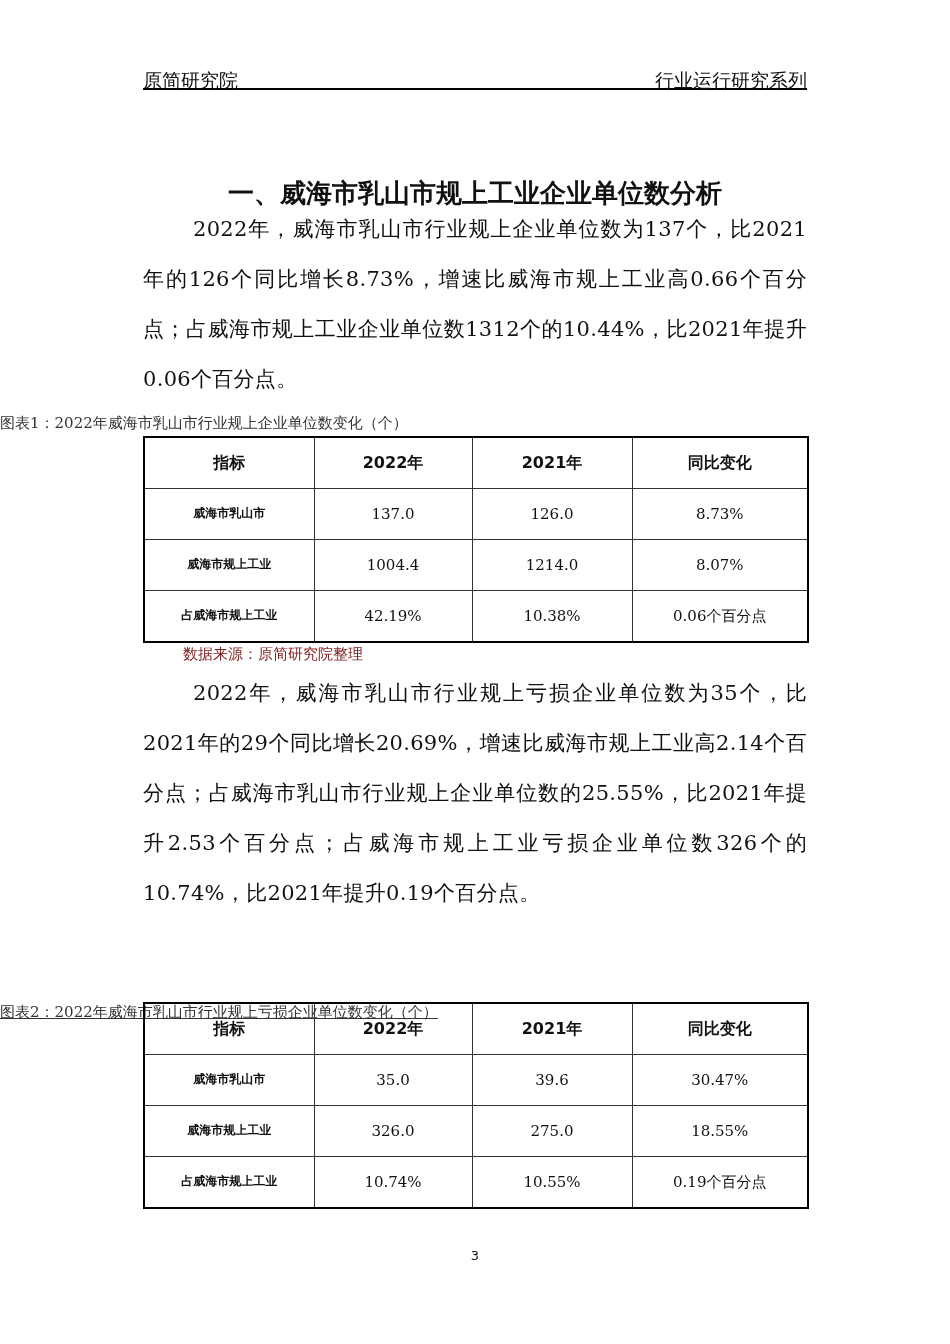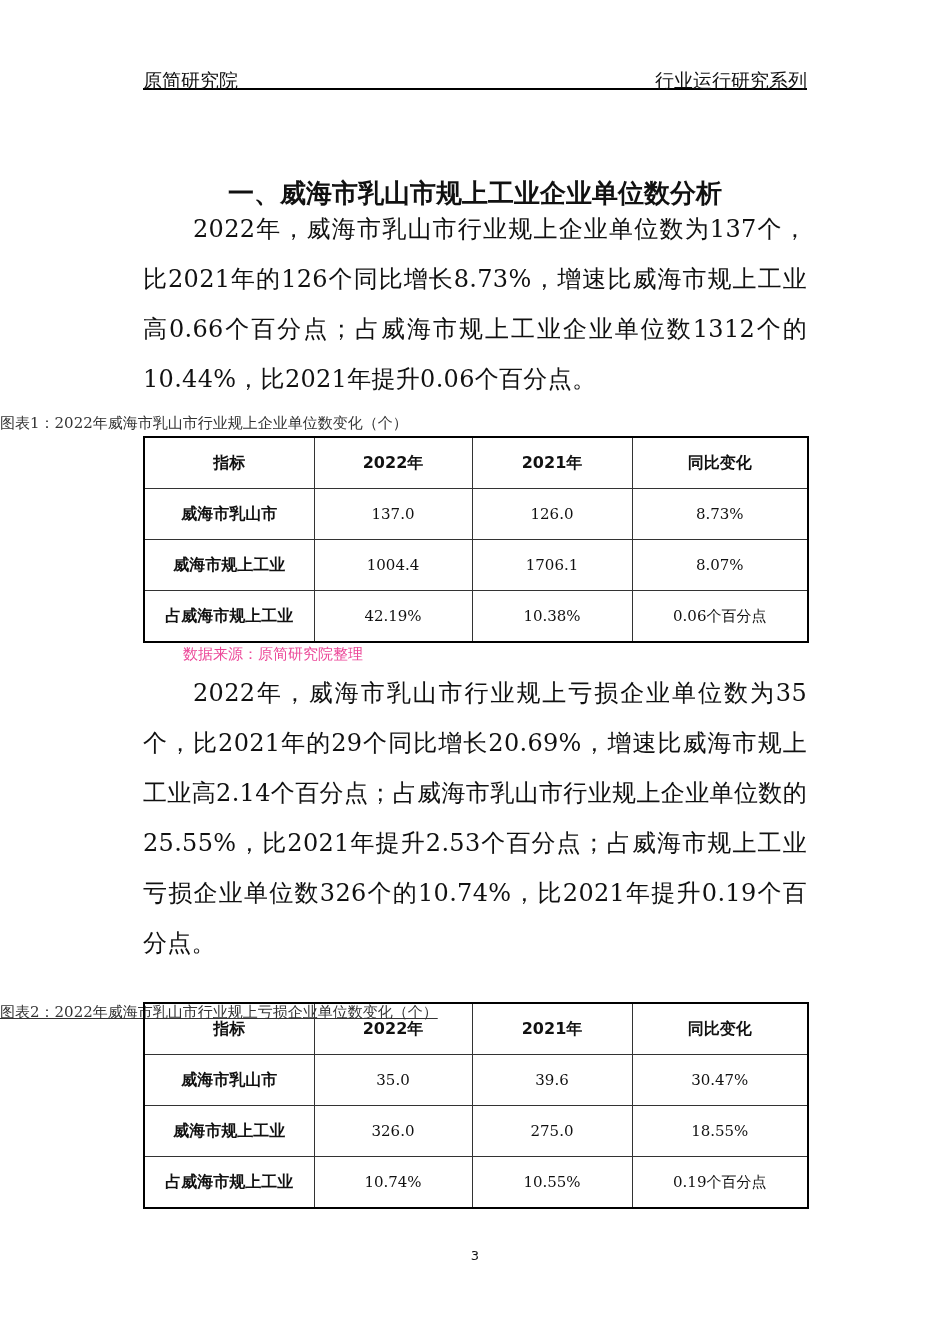--- a/index.html
+++ b/index.html
@@ -5,30 +5,30 @@
   html, body { margin: 0; padding: 0; background: #ffffff; }
   body { width: 950px; height: 1344px; position: relative; overflow: hidden;
          font-family: "DejaVu Serif", "Liberation Serif", serif; color: #111; }
   .header { position: absolute; left: 143px; top: 66px; width: 664px; height: 22px;
             border-bottom: 2px solid #000; font-family: "DejaVu Sans", "Liberation Sans", sans-serif;
             font-size: 19px; }
   .header .left { position: absolute; left: 0; top: 2px; }
   .header .right { position: absolute; right: 0; top: 2px; }
   .title { position: absolute; left: 0; width: 950px; top: 144px; text-align: center;
            font-family: "DejaVu Sans", "Liberation Sans", sans-serif; font-weight: bold; font-size: 26px; margin-top: 32px; }
-  .para { position: absolute; left: 143px; width: 664px; font-size: 24px; line-height: 50px;
+  .para { position: absolute; left: 143px; width: 664px; font-size: 21px; line-height: 50px;
           text-indent: 50px; text-align: justify; letter-spacing: 0.3px; margin: 0; }
   .caption { position: absolute; left: 0; width: 950px; text-align: left; font-size: 15px; color: #333; }
   table.data { position: absolute; left: 143px; width: 664px; border-collapse: collapse;
                border: 2px solid #000; table-layout: fixed; }
   table.data td, table.data th { border: 1px solid #333; text-align: center; height: 50px;
                padding: 0 20px; font-size: 15px; }
   table.data th { font-family: "DejaVu Sans", "Liberation Sans", sans-serif; font-weight: bold; font-size: 16px; }
-  table.data td.rowhead { font-family: Liberation Serif, serif; font-weight: bold; font-size: 16px; line-height: 20px; }
-  .source { position: absolute; left: 183px; font-size: 15px; color: #ec4899; }
+  table.data td.rowhead { font-family: Liberation Mono, monospace; font-weight: bold; font-size: 12px; line-height: 20px; }
+  .source { position: absolute; left: 183px; font-size: 15px; color: #7f1d1d; }
   .pagenum { position: absolute; left: 0; width: 950px; top: 1248px; text-align: center; font-size: 13px;
              font-family: "DejaVu Sans", "Liberation Sans", sans-serif; }
 </style>
 </head>
 <body>
 
 <div class="header">
   <span class="left">原简研究院</span>
   <span class="right">行业运行研究系列</span>
 </div>
@@ -54,21 +54,21 @@
   </tr>
   <tr>
     <td class="rowhead">威海市乳山市</td>
     <td>137.0</td>
     <td>126.0</td>
     <td>8.73%</td>
   </tr>
   <tr>
     <td class="rowhead">威海市规上工业</td>
     <td>1004.4</td>
-    <td>1706.1</td>
+    <td>1214.0</td>
     <td>8.07%</td>
   </tr>
   <tr>
     <td class="rowhead">占威海市规上工业</td>
     <td>42.19%</td>
     <td>10.38%</td>
     <td>0.06个百分点</td>
   </tr>
 </tbody>
   </table>

